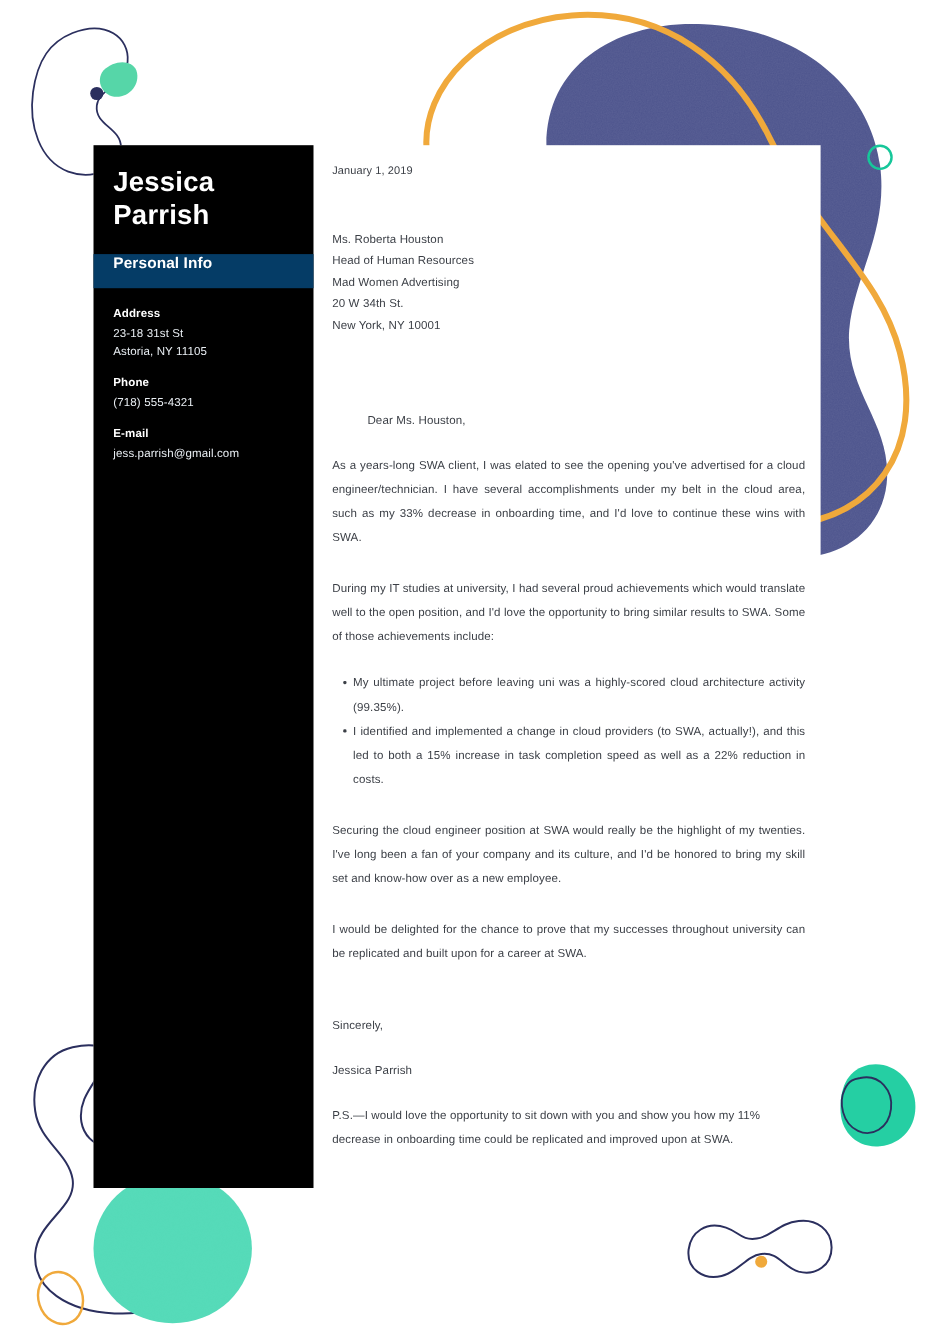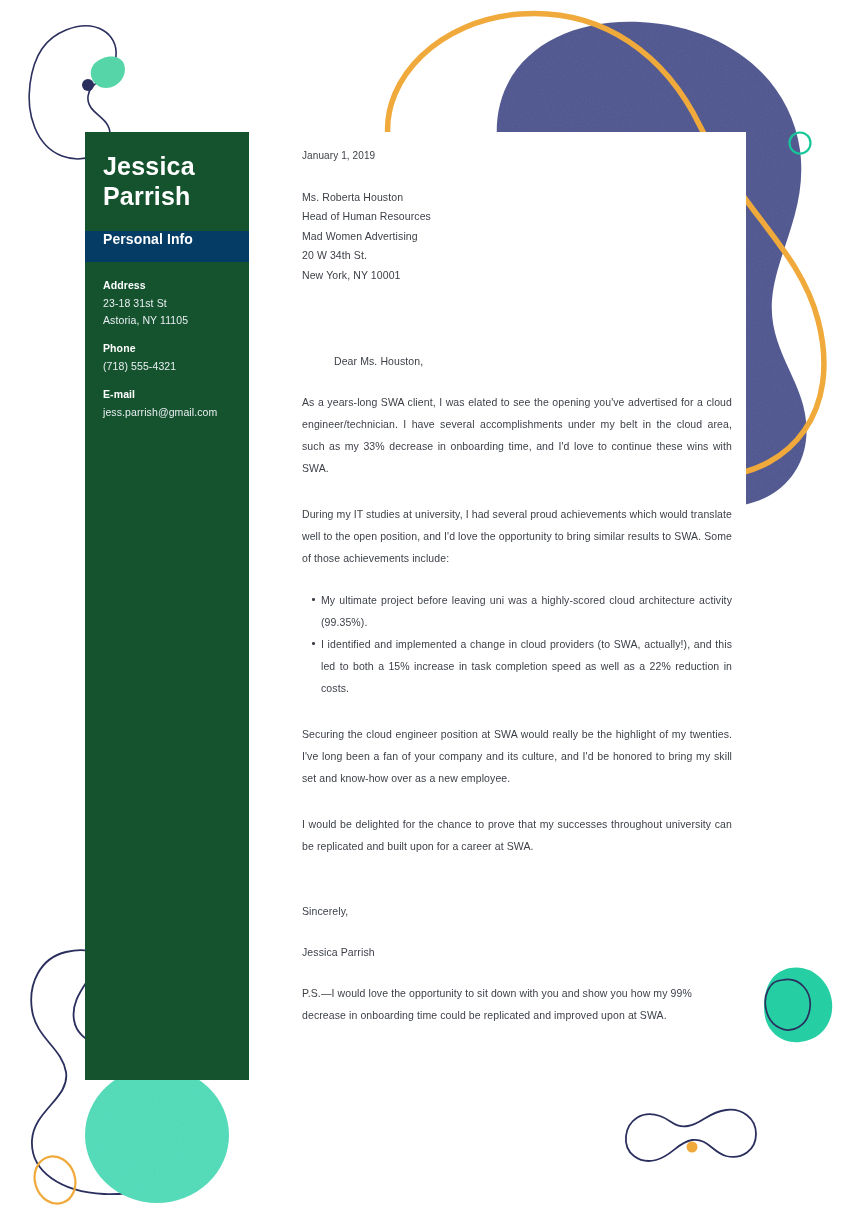--- a/index.html
+++ b/index.html
@@ -39,23 +39,23 @@
     height: 948px;
     background: #ffffff;
     z-index: 2;
   }
 
   
   #sidebar {
     position: absolute;
     left: 0;
     top: 0;
-    width: 164px;
+    width: 200px;
     height: 948px;
-    background: #14532d;
+    background: #000000;
     color: #ffffff;
   }
   .name-block {
     padding: 19px 18px 0 18px;
   }
   .name-line {
     font-size: 25px;
     font-weight: bold;
     line-height: 30px;
     letter-spacing: 0.2px;
@@ -102,21 +102,21 @@
     height: 948px;
     padding: 18px 14px 0 0;
     color: #3b3f46;
   }
   .letter-date {
     font-size: 10px;
     color: #3b3f46;
     letter-spacing: 0.1px;
   }
   .recipient {
-    margin-top: 27px;
+    margin-top: 48px;
   }
   .recipient-line {
     font-size: 10.5px;
     line-height: 19.4px;
     color: #3b3f46;
     letter-spacing: 0.1px;
   }
   .salutation {
     margin-top: 70px;
     font-size: 10.5px;
@@ -309,17 +309,17 @@
       <ul class="bullets">
         <li>My ultimate project before leaving uni was a highly-scored cloud architecture activity (99.35%).</li>
         <li>I identified and implemented a change in cloud providers (to SWA, actually!), and this led to both a 15% increase in task completion speed as well as a 22% reduction in costs.</li>
       </ul>
 
       <p class="body-para">Securing the cloud engineer position at SWA would really be the highlight of my twenties. I've long been a fan of your company and its culture, and I'd be honored to bring my skill set and know-how over as a new employee.</p>
       <p class="body-para">I would be delighted for the chance to prove that my successes throughout university can be replicated and built upon for a career at SWA.</p>
 
       <div class="closing">Sincerely,</div>
       <div class="signature">Jessica Parrish</div>
-      <p class="postscript">P.S.—I would love the opportunity to sit down with you and show you how my 99% decrease in onboarding time could be replicated and improved upon at SWA.</p>
+      <p class="postscript">P.S.—I would love the opportunity to sit down with you and show you how my 11% decrease in onboarding time could be replicated and improved upon at SWA.</p>
     </section>
   </div>
 
 </div>
 
 </body></html>

